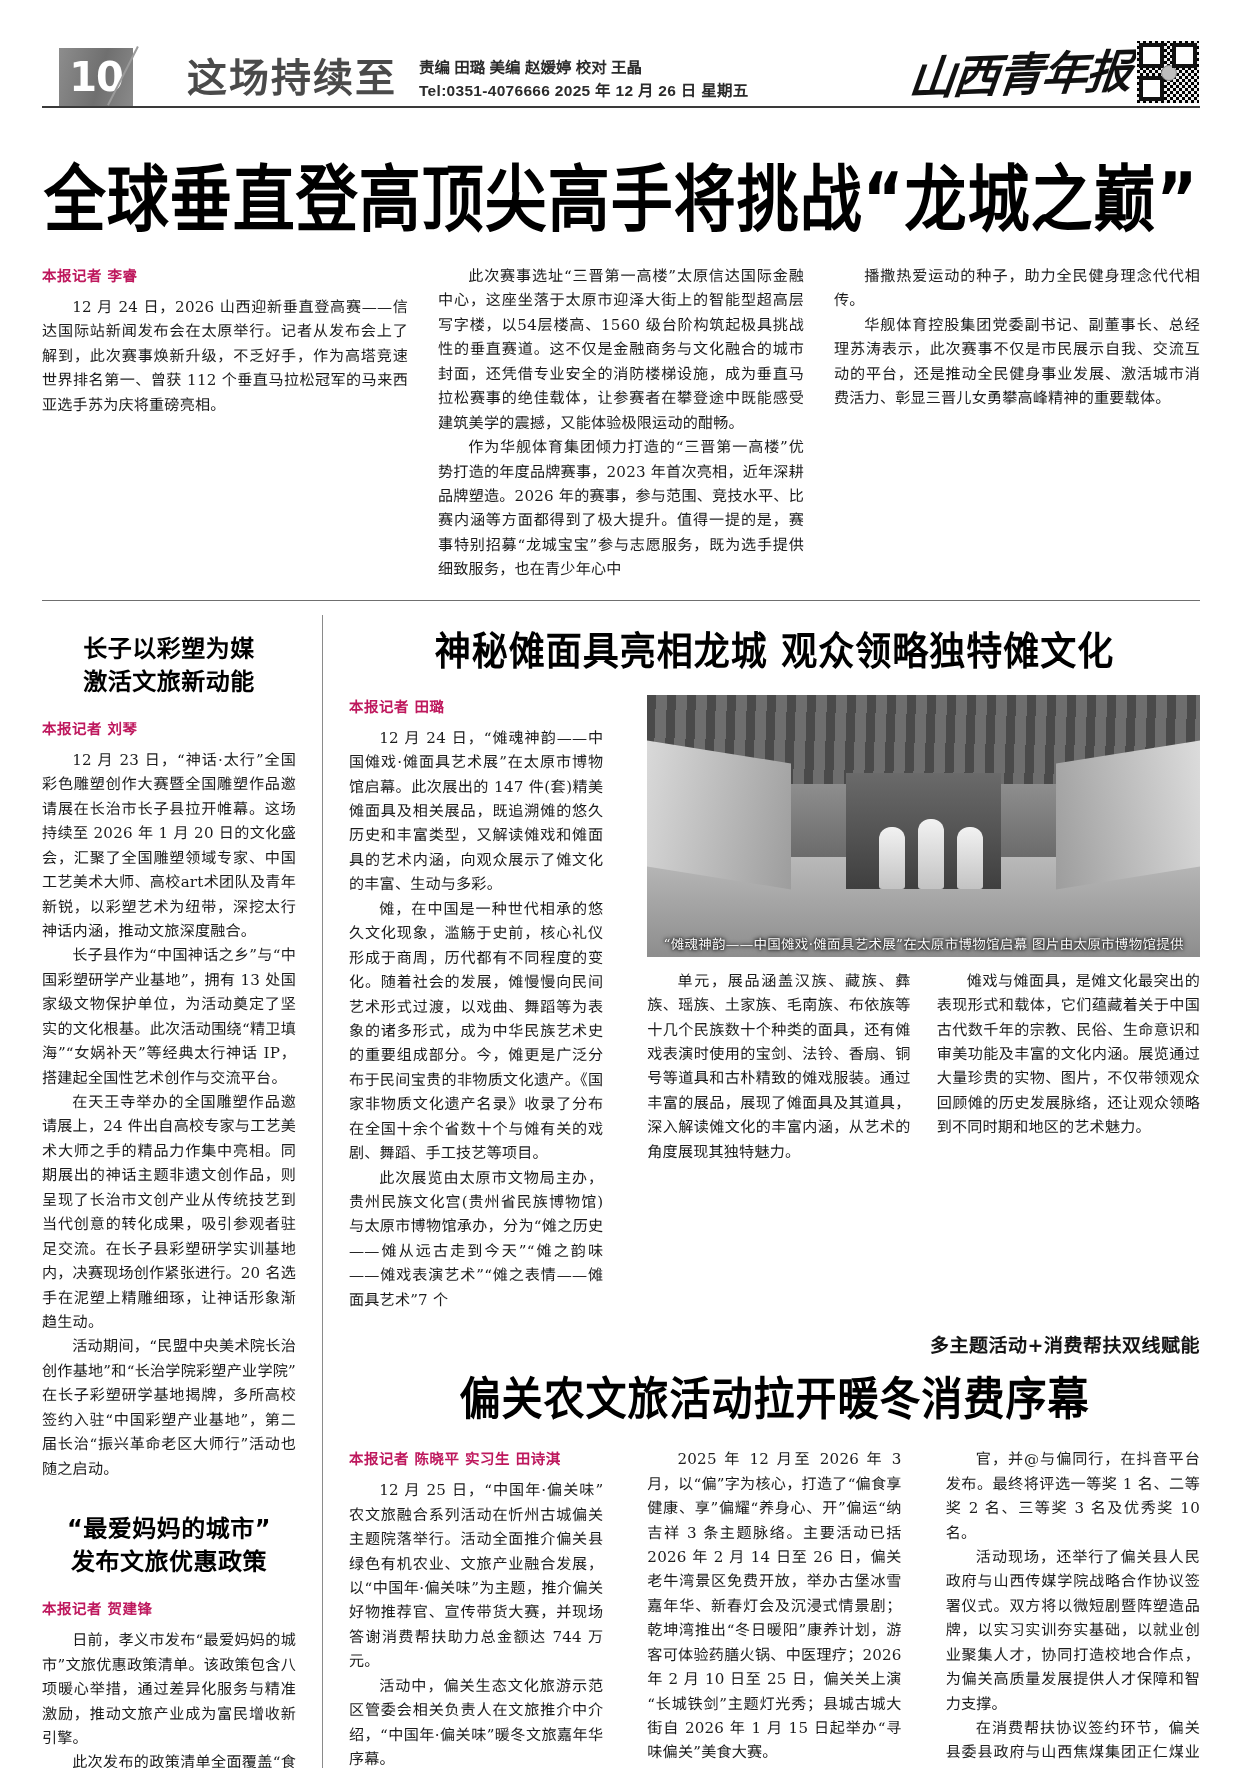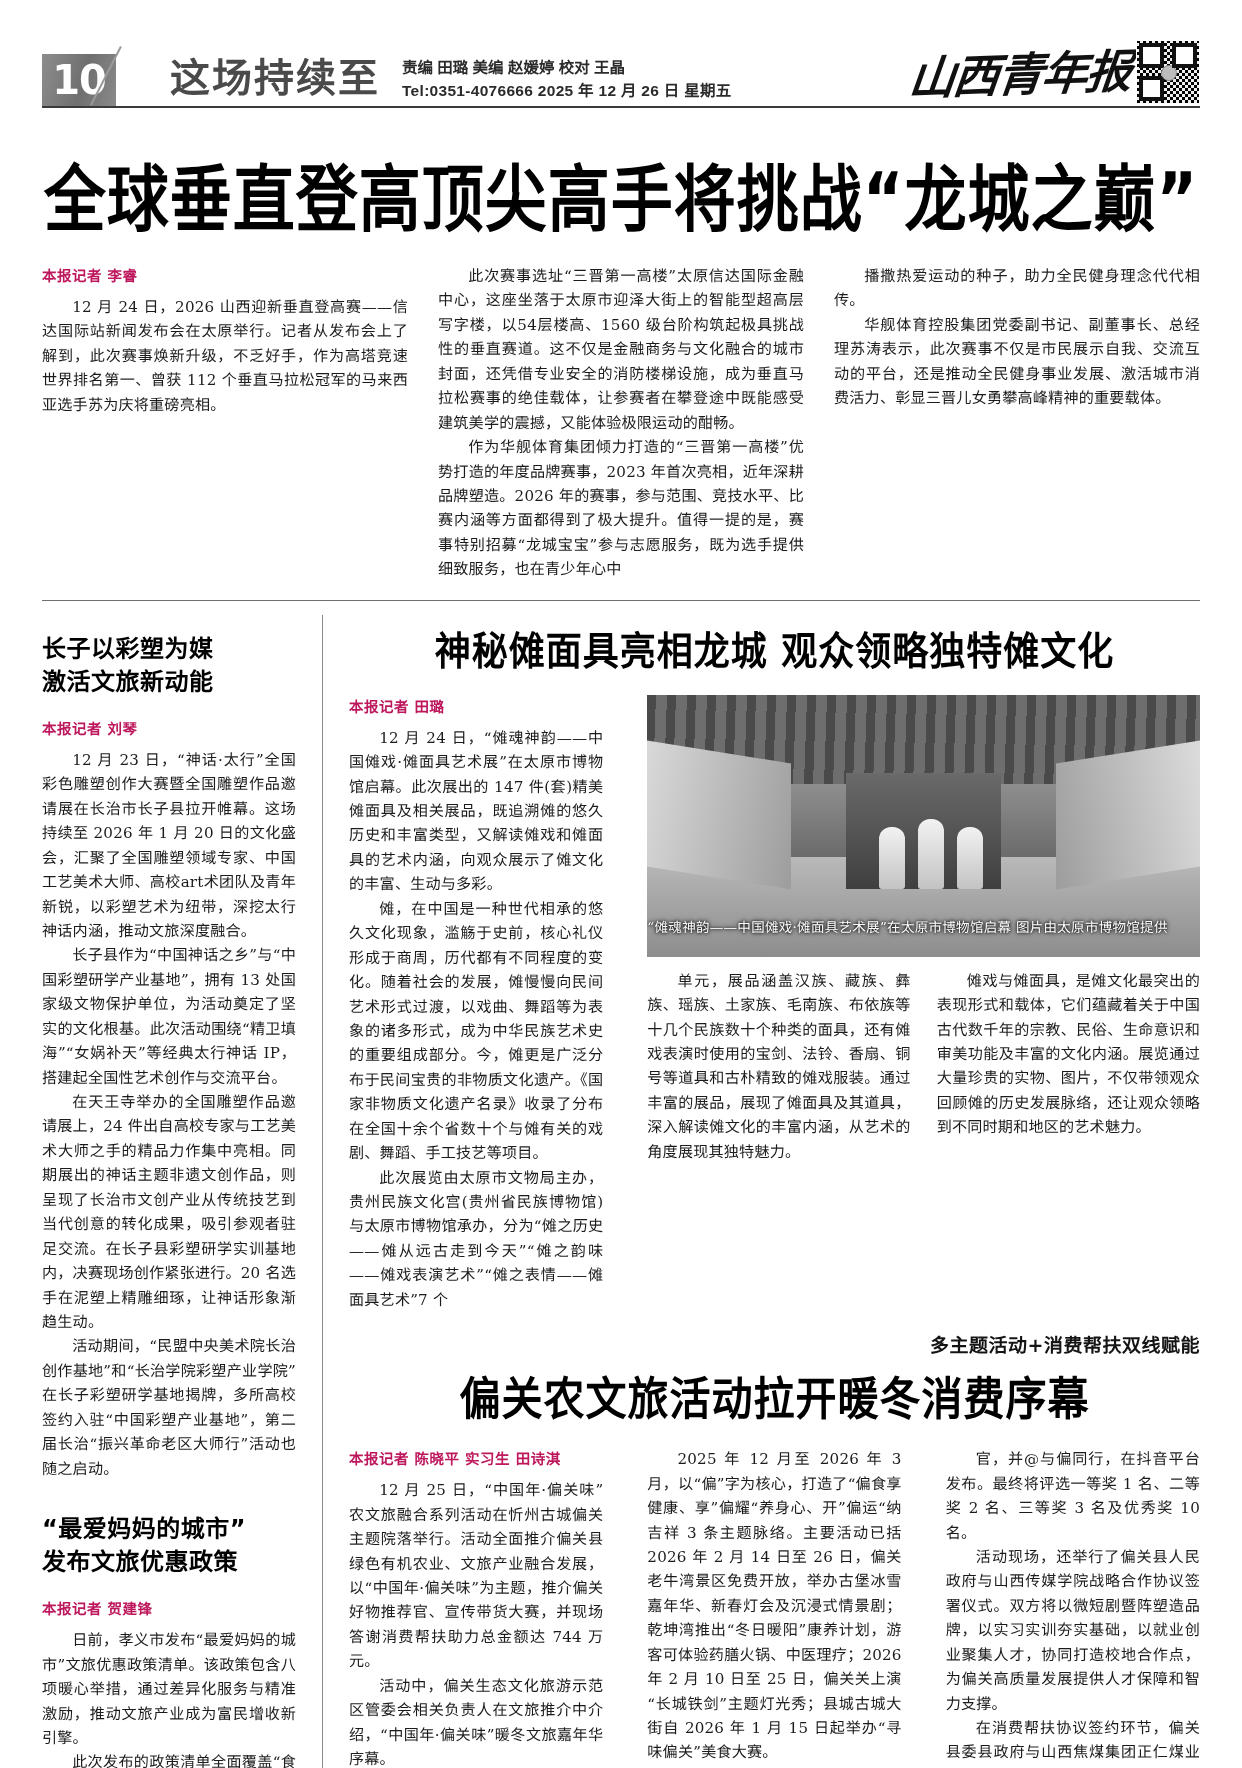--- a/index.html
+++ b/index.html
@@ -19,29 +19,30 @@
 
   
   .masthead{
     position:relative;
     height:78px;
     display:flex;align-items:flex-end;
     border-bottom:2px solid #3a3a3a;
     margin-top:28px;
   }
   .folio-badge{
-    width:74px;height:52px;
+    width:74px;height:58px;
     background:linear-gradient(105deg,#8d8d8d 0%,#6f6f6f 55%,#8a8a8a 100%);
     color:#fff;
     font-family:"DejaVu Sans","Liberation Sans",sans-serif;
     font-weight:bold;font-size:40px;
     display:flex;align-items:center;justify-content:center;
     letter-spacing:-1px;
     transform:skewX(0deg);
     position:relative;
+    margin-left:17px;
   }
   .folio-slash{
     width:46px;height:62px;
     position:relative;
   }
   .folio-slash:after{
     content:"";
     position:absolute;left:4px;top:2px;
     width:2px;height:66px;
     background:#9a9a9a;
@@ -146,21 +147,21 @@
     grid-template-columns:254px 1fr;
     column-gap:26px;
     margin-top:14px;
   }
   .vrule{
     border-left:1px solid #8a8a8a;
     padding-left:26px;
   }
 
   .sub-headline{
-    text-align:left;
+    text-align:center;
     font-family:"DejaVu Sans","Liberation Sans",sans-serif;
     font-weight:bold;
     font-size:24px;
     line-height:1.38;
     letter-spacing:0.5px;
     color:#000;
     margin:18px 0 18px 0;
   }
   .mid-headline{
     text-align:center;
@@ -215,21 +216,22 @@
      background:linear-gradient(260deg,#dcdcdc,#9d9d9d);
      transform:skewY(-9deg);}
   .ph-center{position:absolute;left:36%;top:30%;width:28%;height:44%;
      background:linear-gradient(180deg,#6a6a6a,#3f3f3f);}
   .ph-fig{position:absolute;bottom:26%;width:26px;height:62px;
      background:linear-gradient(180deg,#f2f2f2,#c3c3c3);border-radius:12px 12px 3px 3px;}
   .ph-fig.f1{left:42%;}
   .ph-fig.f2{left:49%;height:70px;}
   .ph-fig.f3{left:56%;}
   .caption{
-    position:absolute;left:0;right:0;bottom:21px;
+    position:absolute;left:0;right:0;bottom:4px;
+    text-align:center;
     color:#fff;
     font-size:13.5px;
     letter-spacing:0.3px;
     text-shadow:0 0 3px #000,0 0 5px #000;
     font-family:"DejaVu Serif","Liberation Serif",serif;
   }
 
   .two-col{display:grid;grid-template-columns:1fr 1fr;column-gap:26px;margin-top:12px;}
   .three-col{display:grid;grid-template-columns:1fr 1fr 1fr;column-gap:44px;margin-top:6px;}
   .gap{height:14px;}

